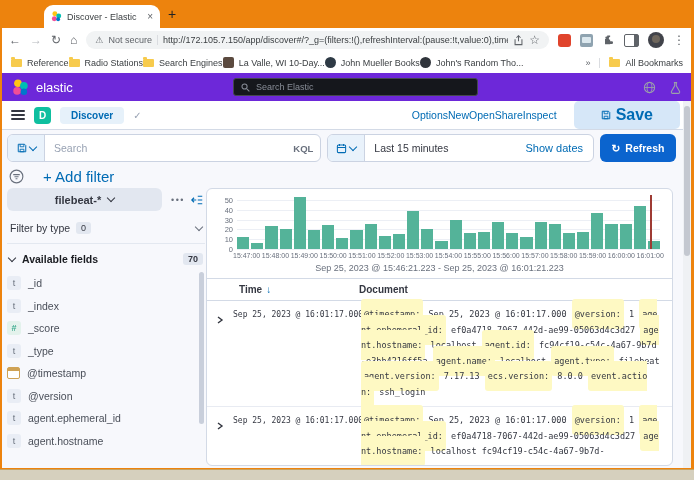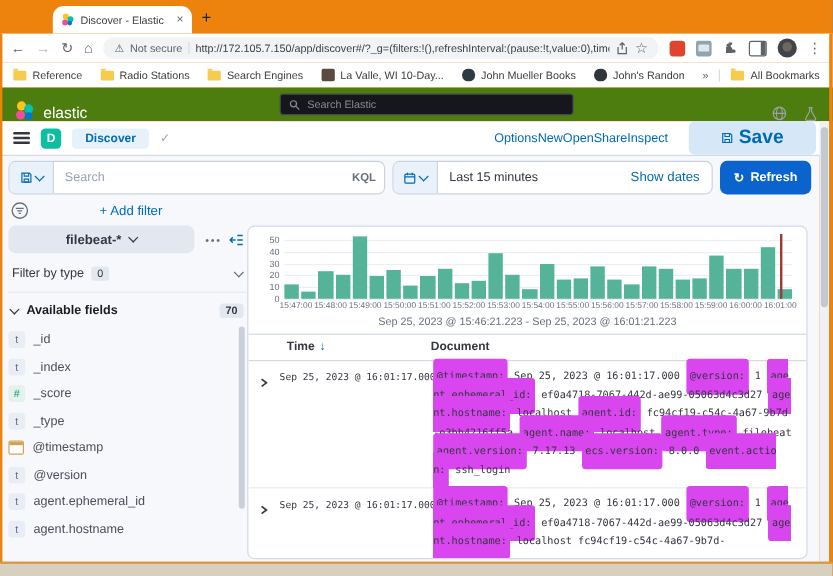--- a/index.html
+++ b/index.html
@@ -25,21 +25,21 @@
   .panel-ic::after{content:"";position:absolute;right:0;top:0;bottom:0;width:4px;background:#5F6368;}
   .avatar{width:16px;height:16px;border-radius:50%;background:#41434A;position:relative;overflow:hidden;}
   .avatar::after{content:"";position:absolute;left:4px;top:3px;width:8px;height:8px;border-radius:50%;background:#6E665C;}
   .bkbar{left:0;top:52px;width:694px;height:21px;background:#fff;display:flex;align-items:center;padding:0 11px;gap:15px;font-size:9px;color:#3C4043;}
   .bk{display:flex;align-items:center;gap:5px;white-space:nowrap;}
   .folder{width:11px;height:8px;background:#F7CB4D;border-radius:1px;position:relative;flex:none;}
   .folder::before{content:"";position:absolute;top:-2px;left:0;width:4px;height:2px;background:#F7CB4D;border-radius:1px 1px 0 0;}
   .bsite{width:11px;height:11px;border-radius:2px;flex:none;}
   .bk-right{margin-left:auto;display:flex;align-items:center;gap:9px;}
   
-  .eheader{left:0;top:73px;width:694px;height:28px;background:#4d7c0f;display:flex;align-items:flex-end;padding:0 12px;}
+  .eheader{left:0;top:73px;width:694px;height:28px;background:#6d28d9;display:flex;align-items:center;padding:0 12px;}
   .ebrand{color:#fff;font-size:13px;margin-left:7px;}
   .esearch{position:absolute;left:233px;top:5px;width:245px;height:18px;background:#15171C;border:1px solid #45484F;border-radius:3px;display:flex;align-items:center;gap:6px;padding:0 7px;box-sizing:border-box;color:#878C96;font-size:9px;}
   .eicons{margin-left:auto;display:flex;gap:13px;align-items:center;}
   
   .knav{left:0;top:101px;width:691px;height:29px;background:#fff;border-bottom:1px solid #D3DAE6;display:flex;align-items:center;padding:0 11px;gap:9px;}
   .burger{width:14px;display:flex;flex-direction:column;gap:2.5px;}
   .burger i{height:1.8px;background:#343741;border-radius:1px;}
   .space-badge{width:17px;height:17px;border-radius:4px;background:#0EBF9F;color:#fff;font-size:10px;font-weight:bold;display:flex;align-items:center;justify-content:center;}
   .crumb{background:#E6F1FA;color:#006BB4;font-size:10px;font-weight:600;padding:3px 11px;border-radius:4px;}
   .check{color:#98A2B3;font-size:10px;}
@@ -52,21 +52,21 @@
   .grp{display:flex;border:1px solid #CBD3E2;border-radius:6px;background:#fff;overflow:hidden;align-items:stretch;text-align:center;}
   .search-grp{flex:1.18;}
   .date-grp{flex:1;}
   .seg-btn{width:36px;background:#E9F2FB;display:flex;align-items:center;justify-content:center;gap:3px;border-right:1px solid #CBD3E2;color:#006BB4;flex:none;}
   .q-input{flex:1;display:flex;align-items:center;padding:0 9px;color:#98A2B3;font-size:10.5px;min-width:0;}
   .kql{width:34px;display:flex;align-items:center;justify-content:center;color:#69707D;font-size:9.5px;font-weight:600;flex:none;}
   .timerange{flex:1;display:flex;align-items:center;padding:0 9px;color:#343741;font-size:10.5px;}
   .showdates{display:flex;align-items:center;color:#006BB4;font-size:11px;padding-right:10px;white-space:nowrap;}
   .refresh-btn{width:76px;flex:none;background:#0B64CE;border-radius:6px;color:#fff;font-size:10.5px;font-weight:600;display:flex;align-items:center;justify-content:center;gap:5px;}
   .filter-row{position:absolute;top:38px;left:9px;display:flex;align-items:center;gap:19px;}
-  .addfilter{font-size:11px;color:#006BB4;margin-left:40px;}
+  .addfilter{font-size:15px;color:#006BB4;}
   
   .sidebar{position:absolute;top:58px;left:7px;width:198px;bottom:0;}
   .idx-row{display:flex;align-items:center;}
   .idx-pill{width:155px;height:23px;background:#E2E7F0;border-radius:6px;display:flex;align-items:center;justify-content:center;gap:7px;font-size:11px;font-weight:bold;color:#343741;}
   .dots{color:#69707D;font-size:9px;margin-left:9px;letter-spacing:1.5px;}
   .field-search{margin-top:9px;height:23px;border:1px solid #CBD3E2;border-radius:6px;background:#fff;display:flex;align-items:center;gap:6px;padding:0 8px;color:#69707D;font-size:10.5px;position:relative;box-sizing:border-box;}
   .ftype{margin-top:6px;display:flex;align-items:center;gap:6px;font-size:10.5px;color:#343741;padding:5px 3px 9px 3px;border-bottom:1px solid #E3E8F0;}
   .cnt-badge{background:#E2E7F0;border-radius:3px;padding:1px 5px;font-size:9px;color:#343741;}
   .avail{display:flex;align-items:center;gap:7px;margin-top:9px;font-size:10.5px;font-weight:bold;color:#1A1C21;padding:0 2px;}
   .fields{margin-top:7px;position:relative;padding-right:10px;}
@@ -94,21 +94,21 @@
   .xlabels{display:flex;justify-content:space-between;margin:3px 8px 0 26px;font-size:7px;color:#69707D;}
   .caption{text-align:center;font-size:9px;color:#69707D;margin-top:4px;}
   .dtable{margin-top:5px;border-top:1px solid #D3DAE6;}
   .thead{display:flex;height:21px;align-items:center;border-bottom:1px solid #D3DAE6;font-size:10px;font-weight:bold;color:#343741;}
   .th-time{margin-left:32px;width:120px;display:flex;gap:4px;align-items:center;}
   .sort-arrow{color:#006BB4;font-weight:normal;}
   .drow{display:flex;border-bottom:1px solid #E8EBF2;padding:6px 8px 6px 0;}
   .expand{width:26px;text-align:center;color:#343741;padding-top:3px;}
   .dtime{width:128px;flex:none;font-family:"DejaVu Sans Mono",monospace;font-size:8px;color:#343741;padding-top:3px;white-space:nowrap;}
   .ddoc{flex:1;font-family:"DejaVu Sans Mono",monospace;font-size:8.5px;line-height:15.5px;color:#343741;word-break:break-all;padding-right:4px;}
-  .fbadge{background:#d946ef;border-radius:3px;padding:10px 3px;}
+  .fbadge{background:#fef9c3;border-radius:3px;padding:10px 3px;}
   
   .pagescroll{right:3px;top:101px;width:8px;height:367px;background:#EFF1F4;}
   .pagescroll i{position:absolute;left:1px;top:5px;width:6px;height:150px;background:#C4C8D0;border-radius:3px;display:block;}
   .frame-l{left:0;top:28px;width:2px;bottom:0;background:#ED830D;}
   .frame-r{right:0;top:28px;width:3px;bottom:0;background:#ED830D;}
   .frame-b{left:0;bottom:0;width:694px;height:11px;background:#D6D0BE;border-top:1px solid #C9A25E;}
   .cursor-svg{position:absolute;left:112px;top:2px;}
 </style>
 </head>
 <body>
@@ -147,21 +147,21 @@
     <span class="extshot"></span>
     <svg width="13" height="13" viewBox="0 0 16 16">
         <path d="M6 2h4v2.2a1.8 1.8 0 1 0 0 3.6V10h2.2a1.8 1.8 0 1 1 0 3.6H10V14H3v-7h2.2a1.8 1.8 0 1 1 0-3.6H6z" transform="translate(1,0) scale(0.9)" fill="#5F6368"></path>
       </svg>
     <span class="panel-ic"></span>
     <span class="avatar"></span>
     <span class="nav-ic">⋮</span>
   </div>
 
   <div class="abs bkbar">
-    <span id="bookmarks-list" style="display:flex;gap:15px;align-items:center;min-width:0;overflow:hidden;text-align:right;">
+    <span id="bookmarks-list" style="display:flex;align-items:center;min-width:0;overflow:hidden;text-align:right;">
         <span class="bk">
           <span class="folder"></span>
           <span>Reference</span>
         </span>
         <span class="bk">
           <span class="folder"></span>
           <span>Radio Stations</span>
         </span>
         <span class="bk">
           <span class="folder"></span>

